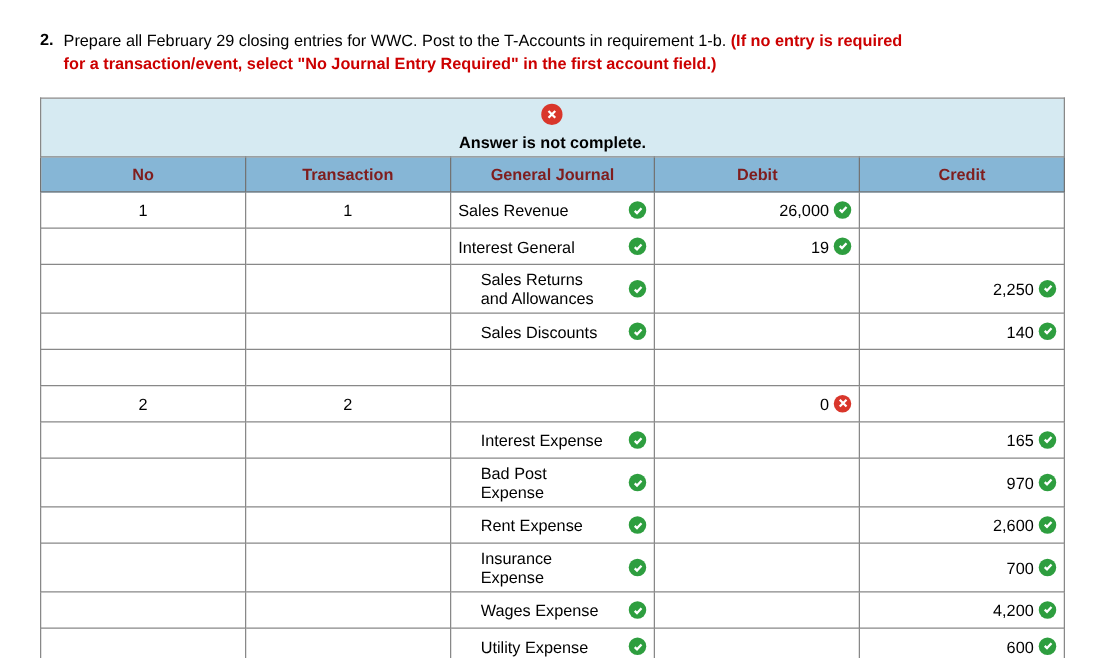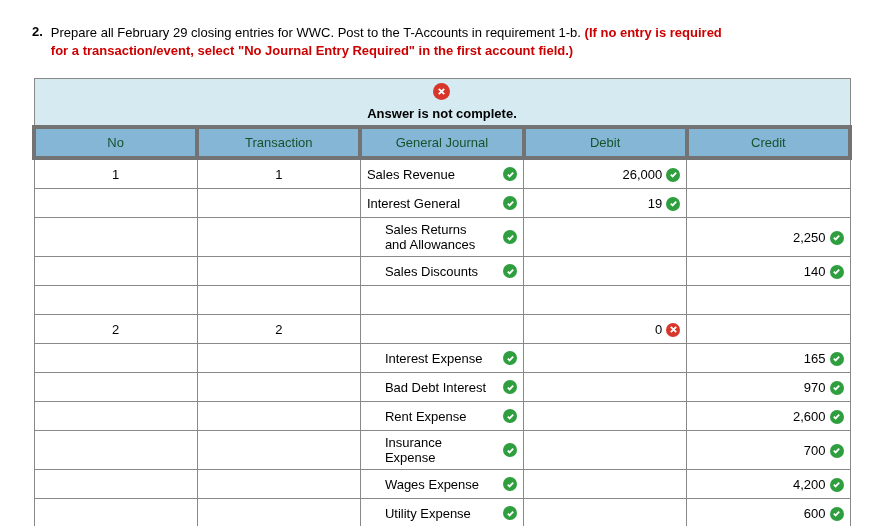--- a/index.html
+++ b/index.html
@@ -36,37 +36,37 @@
   }
   .banner-inner { display: inline-flex; align-items: center; gap: 6px; justify-content: center; flex-direction: column; }
   table.journal {
     border-collapse: collapse;
     width: 100%;
     max-width: 820px;
     table-layout: fixed;
   }
   table.journal th {
     background: #86b6d6;
-    border: 4px solid #737373;
+    border: 1px solid #737373;
     padding: 6px 8px;
-    font-weight: normal;
-    color: #14532d;
+    font-weight: bold;
+    color: #7f1d1d;
     text-align: center;
   }
   table.journal td {
     border: 1px solid #888;
     padding: 4px 6px;
     height: 20px;
     vertical-align: middle;
   }
   .col-no { width: 45px; text-align: center; }
   .col-trx { width: 95px; text-align: center; margin-left: 36px; }
   .col-gj { width: auto; }
   .col-num { width: 100px; }
-  .col-num-inner { display:flex; justify-content:flex-end; align-items:flex-end; gap:4px; }
+  .col-num-inner { display:flex; justify-content:flex-end; align-items:flex-start; gap:4px; }
   .indent { padding-left: 18px; display:inline-block; }
   .gj-inner { display:flex; align-items:center; justify-content:flex-start; gap:6px; }
   .icon { width:14px; height:14px; border-radius:50%; display:inline-flex; align-items:center; justify-content:center; font-size:10px; color:#fff; flex-shrink:0; }
   .icon.ok { background:#2e9e3f; }
   .icon.bad { background:#d9362b; }
   .icon.big { width:17px; height:17px; font-size:11px; }
   svg.mark { width:9px; height:9px; }
 </style>
 </head>
 <body>
@@ -292,21 +292,21 @@
               </svg>
             </span>
           </div>
         </td>
       </tr>
       <tr>
         <td class="col-no"></td>
         <td class="col-trx"></td>
         <td class="col-gj">
           <div class="gj-inner">
-            <span class="indent">Bad Debt Interest</span>
+            <span class="indent">Bad Post Expense</span>
             <span style="flex:1"></span>
             <span class="icon ok">
               <svg class="mark" viewBox="0 0 10 10">
                 <path d="M2 5.2 L4 7.2 L8 2.8" stroke="#fff" stroke-width="2" fill="none"></path>
               </svg>
             </span>
           </div>
         </td>
         <td class="col-num">
           <div class="col-num-inner">

